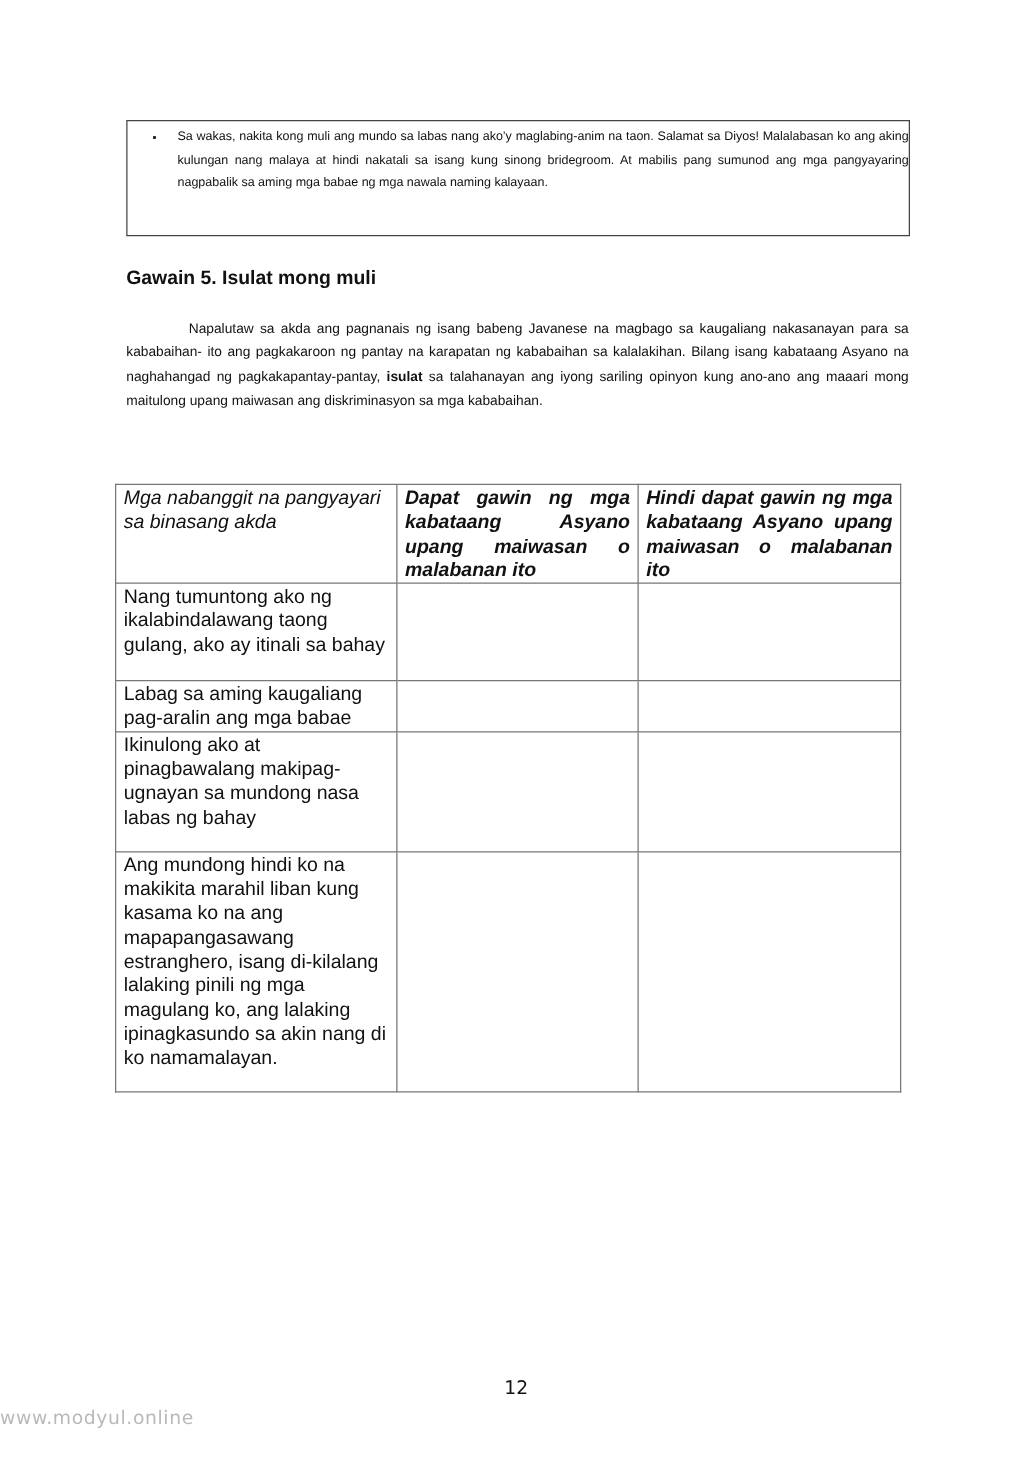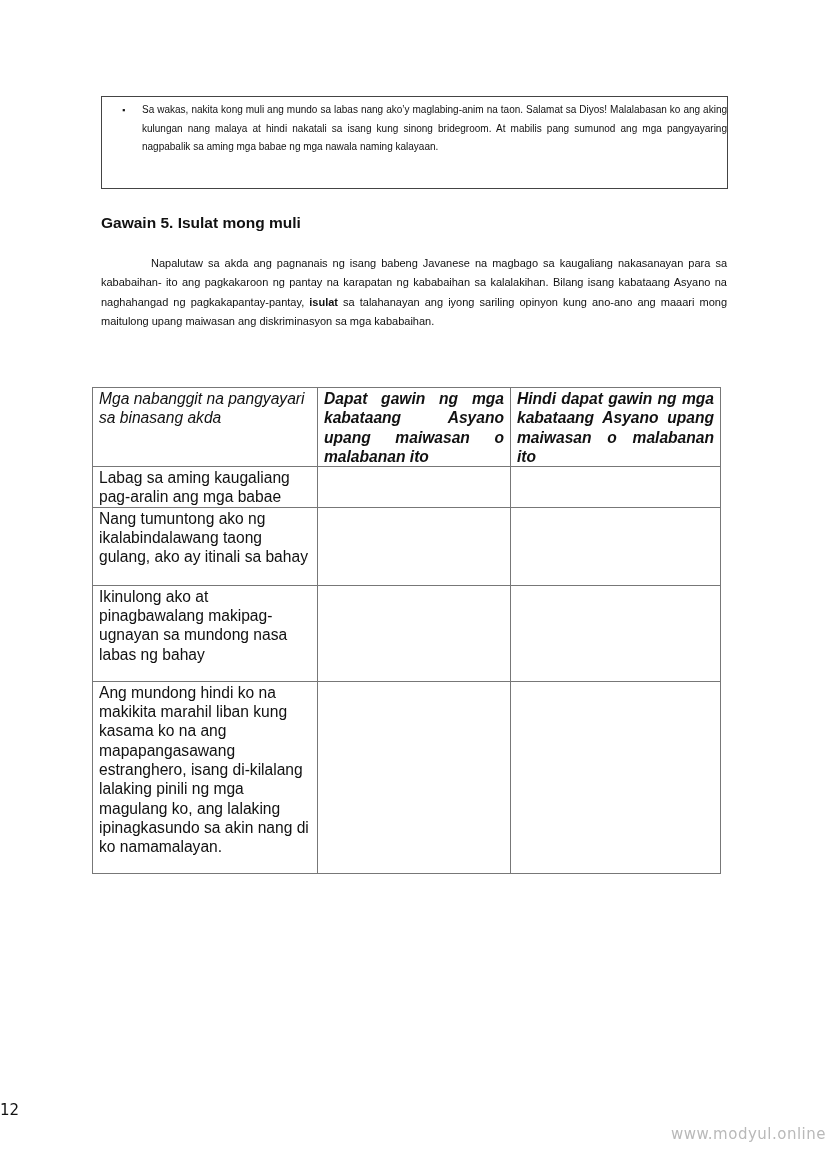--- a/index.html
+++ b/index.html
@@ -21,22 +21,22 @@
     position:absolute; left:92px; top:387px; width:628px;
     border-collapse:collapse; table-layout:fixed;
   }
   .worksheet td, .worksheet th {
     border:1px solid #777; vertical-align:top; padding:1px 6px 0 6px;
     font-size:15.6px; line-height:19.3px; font-weight:normal;
   }
   .worksheet th { font-style:italic; }
   .worksheet th.c1 { text-align:left; }
   .worksheet th.c2, .worksheet th.c3 { text-align:justify; text-align-last:left;font-weight:bold; }
-  .page-num { position:absolute; left:0; width:826px; top:1101px; text-align:left; font-size:15px; font-family:"DejaVu Sans", sans-serif; }
-  .watermark { position:absolute; left:0; width:826px; top:1125px; text-align:right; font-size:15px; color:#b9b9b9; font-family:"DejaVu Sans", sans-serif; letter-spacing:0.5px; }
+  .page-num { position:absolute; left:0; width:826px; top:1101px; text-align:center; font-size:15px; font-family:"DejaVu Sans", sans-serif; }
+  .watermark { position:absolute; left:0; width:826px; top:1125px; text-align:left; font-size:15px; color:#b9b9b9; font-family:"DejaVu Sans", sans-serif; letter-spacing:0.5px; }
 </style>
 </head>
 <body>
 
 <div class="quote-box">
   <div class="quote-item">
     <span class="bullet">▪</span>
     <span class="quote-text">Sa wakas, nakita kong muli ang mundo sa labas nang ako’y maglabing-anim na taon. Salamat sa Diyos! Malalabasan ko ang aking kulungan nang malaya at hindi nakatali sa isang kung sinong bridegroom. At mabilis pang sumunod ang mga pangyayaring nagpabalik sa aming mga babae ng mga nawala naming kalayaan.</span>
   </div>
 </div>
@@ -50,27 +50,27 @@
       <col style="width:225px">
       <col style="width:193px">
       <col style="width:210px">
     </colgroup>
   <tbody>
       <tr style="height:78px">
     <th class="c1">Mga nabanggit na pangyayari sa binasang akda</th>
     <th class="c2">Dapat gawin ng mga kabataang Asyano upang maiwasan o malabanan ito</th>
     <th class="c3">Hindi dapat gawin ng mga kabataang Asyano upang maiwasan o malabanan ito</th>
   </tr>
-  <tr style="height:39px">
-    <td>Labag sa aming kaugaliang pag-aralin  ang mga babae</td>
+  <tr style="height:78px">
+    <td>Nang tumuntong ako ng ikalabindalawang taong gulang, ako ay itinali sa bahay</td>
     <td></td>
     <td></td>
   </tr>
-  <tr style="height:78px">
-    <td>Nang tumuntong ako ng ikalabindalawang taong gulang, ako ay itinali sa bahay</td>
+  <tr style="height:39px">
+    <td>Labag sa aming kaugaliang pag-aralin  ang mga babae</td>
     <td></td>
     <td></td>
   </tr>
   <tr style="height:96px">
     <td>Ikinulong ako at pinagbawalang makipag-ugnayan sa mundong nasa labas ng bahay</td>
     <td></td>
     <td></td>
   </tr>
   <tr style="height:192px">
     <td>Ang mundong hindi ko na makikita marahil liban kung kasama ko na ang mapapangasawang estranghero, isang di-kilalang lalaking pinili ng mga magulang ko, ang lalaking ipinagkasundo sa akin nang di ko namamalayan.</td>

